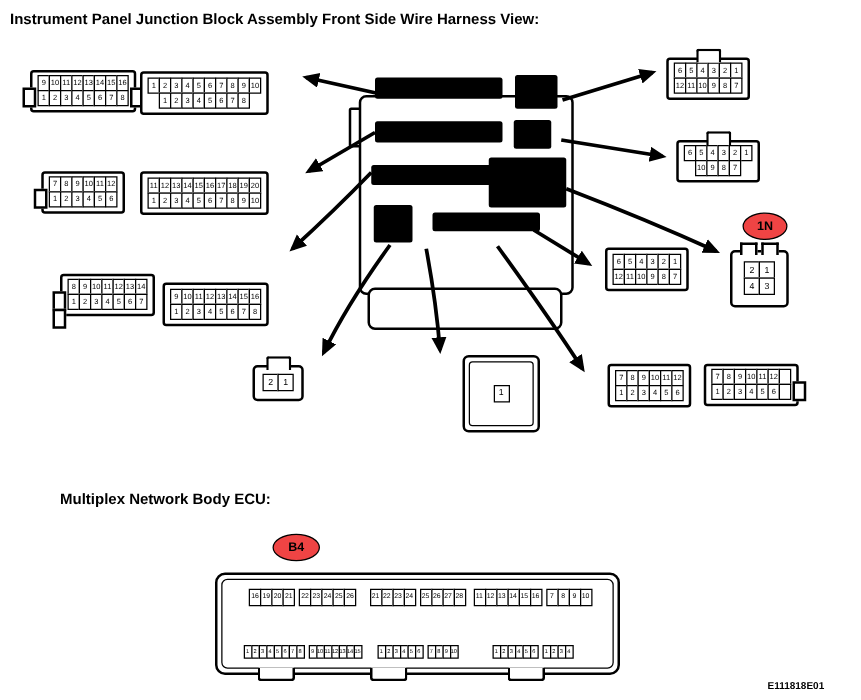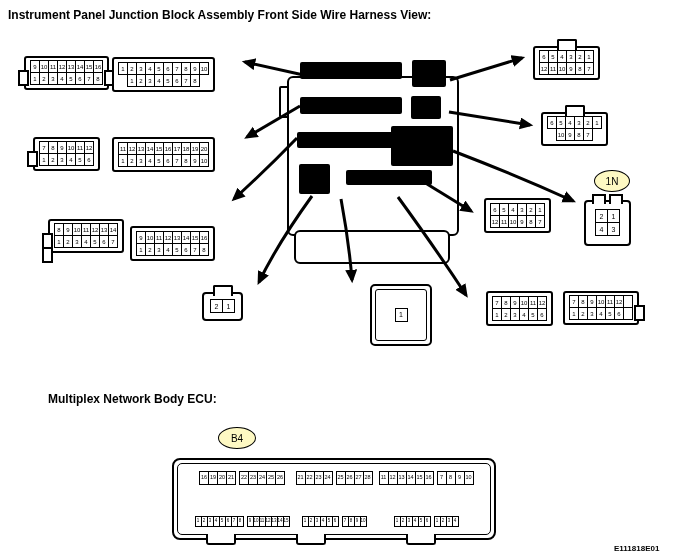--- a/index.html
+++ b/index.html
@@ -32,23 +32,23 @@
   .ear.right{right:-8px;top:12px;}
   .ear.left2{left:-8px;top:26px;}
   .tab-top{position:absolute;top:-9px;left:50%;transform:translateX(-50%);
     width:16px;height:9px;border:2px solid #000;border-bottom:none;background:#fff;border-radius:2px 2px 0 0;}
   .bump{position:absolute;top:-8px;width:10px;height:8px;border:2px solid #000;border-bottom:none;background:#fff;}
   .bump.bl{left:6px;} .bump.br{right:6px;}
   .inner-outline{position:absolute;inset:3px;border:1px solid #000;border-radius:3px;pointer-events:none;}
 
   
   .oval{
-    position:absolute;border:1.5px solid #000;border-radius:50%;background:#fef9c3;
+    position:absolute;border:1.5px solid #000;border-radius:50%;background:#ef4444;
     display:flex;align-items:center;justify-content:center;
-    font-size:10px;font-weight:normal;
+    font-size:10px;font-weight:bold;
   }
   #oval-1n{left:594px;top:170px;width:34px;height:20px;}
   #oval-b4{left:218px;top:427px;width:36px;height:20px;text-align:center;}
 
   
   .jb-outline{position:absolute;border:2px solid #000;border-radius:6px;background:#fff;}
   #jb-main{left:287px;top:76px;width:168px;height:156px;}
   #jb-bottom{left:294px;top:230px;width:152px;height:30px;}
   #jb-lefttab{left:279px;top:86px;width:9px;height:28px;border-radius:2px;}
   .jb-black{position:absolute;background:#000;border-radius:2px;}

